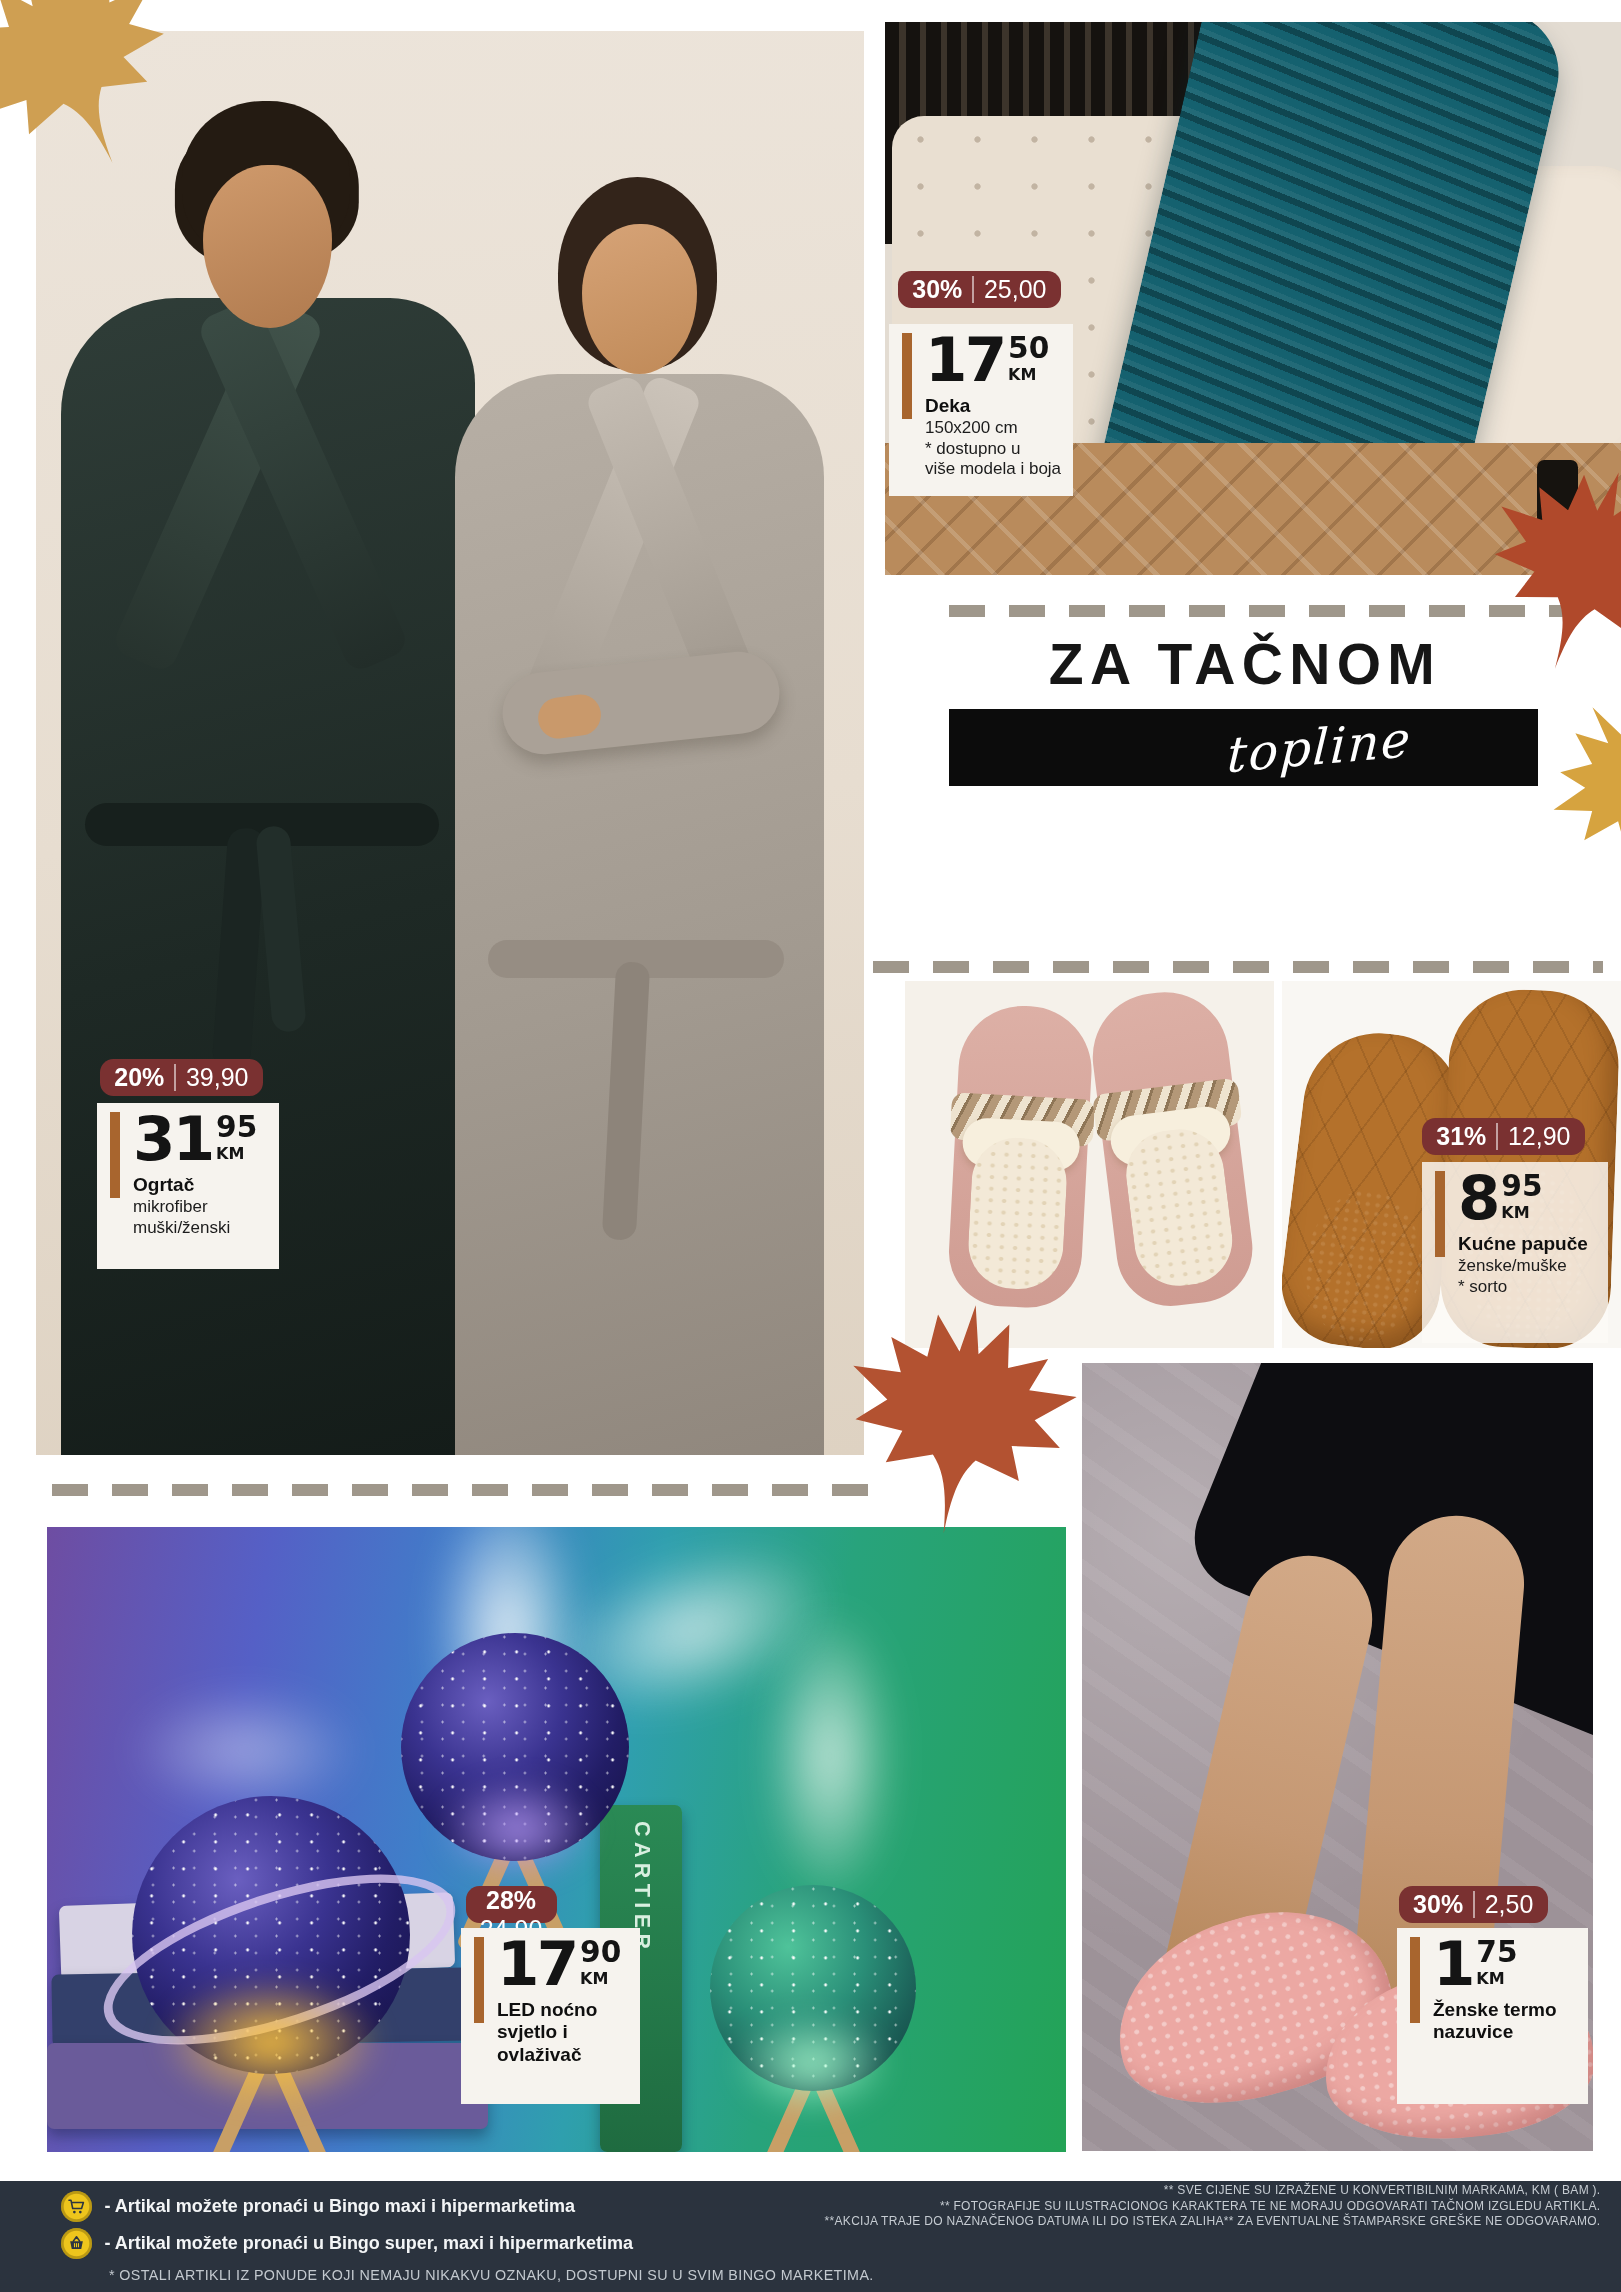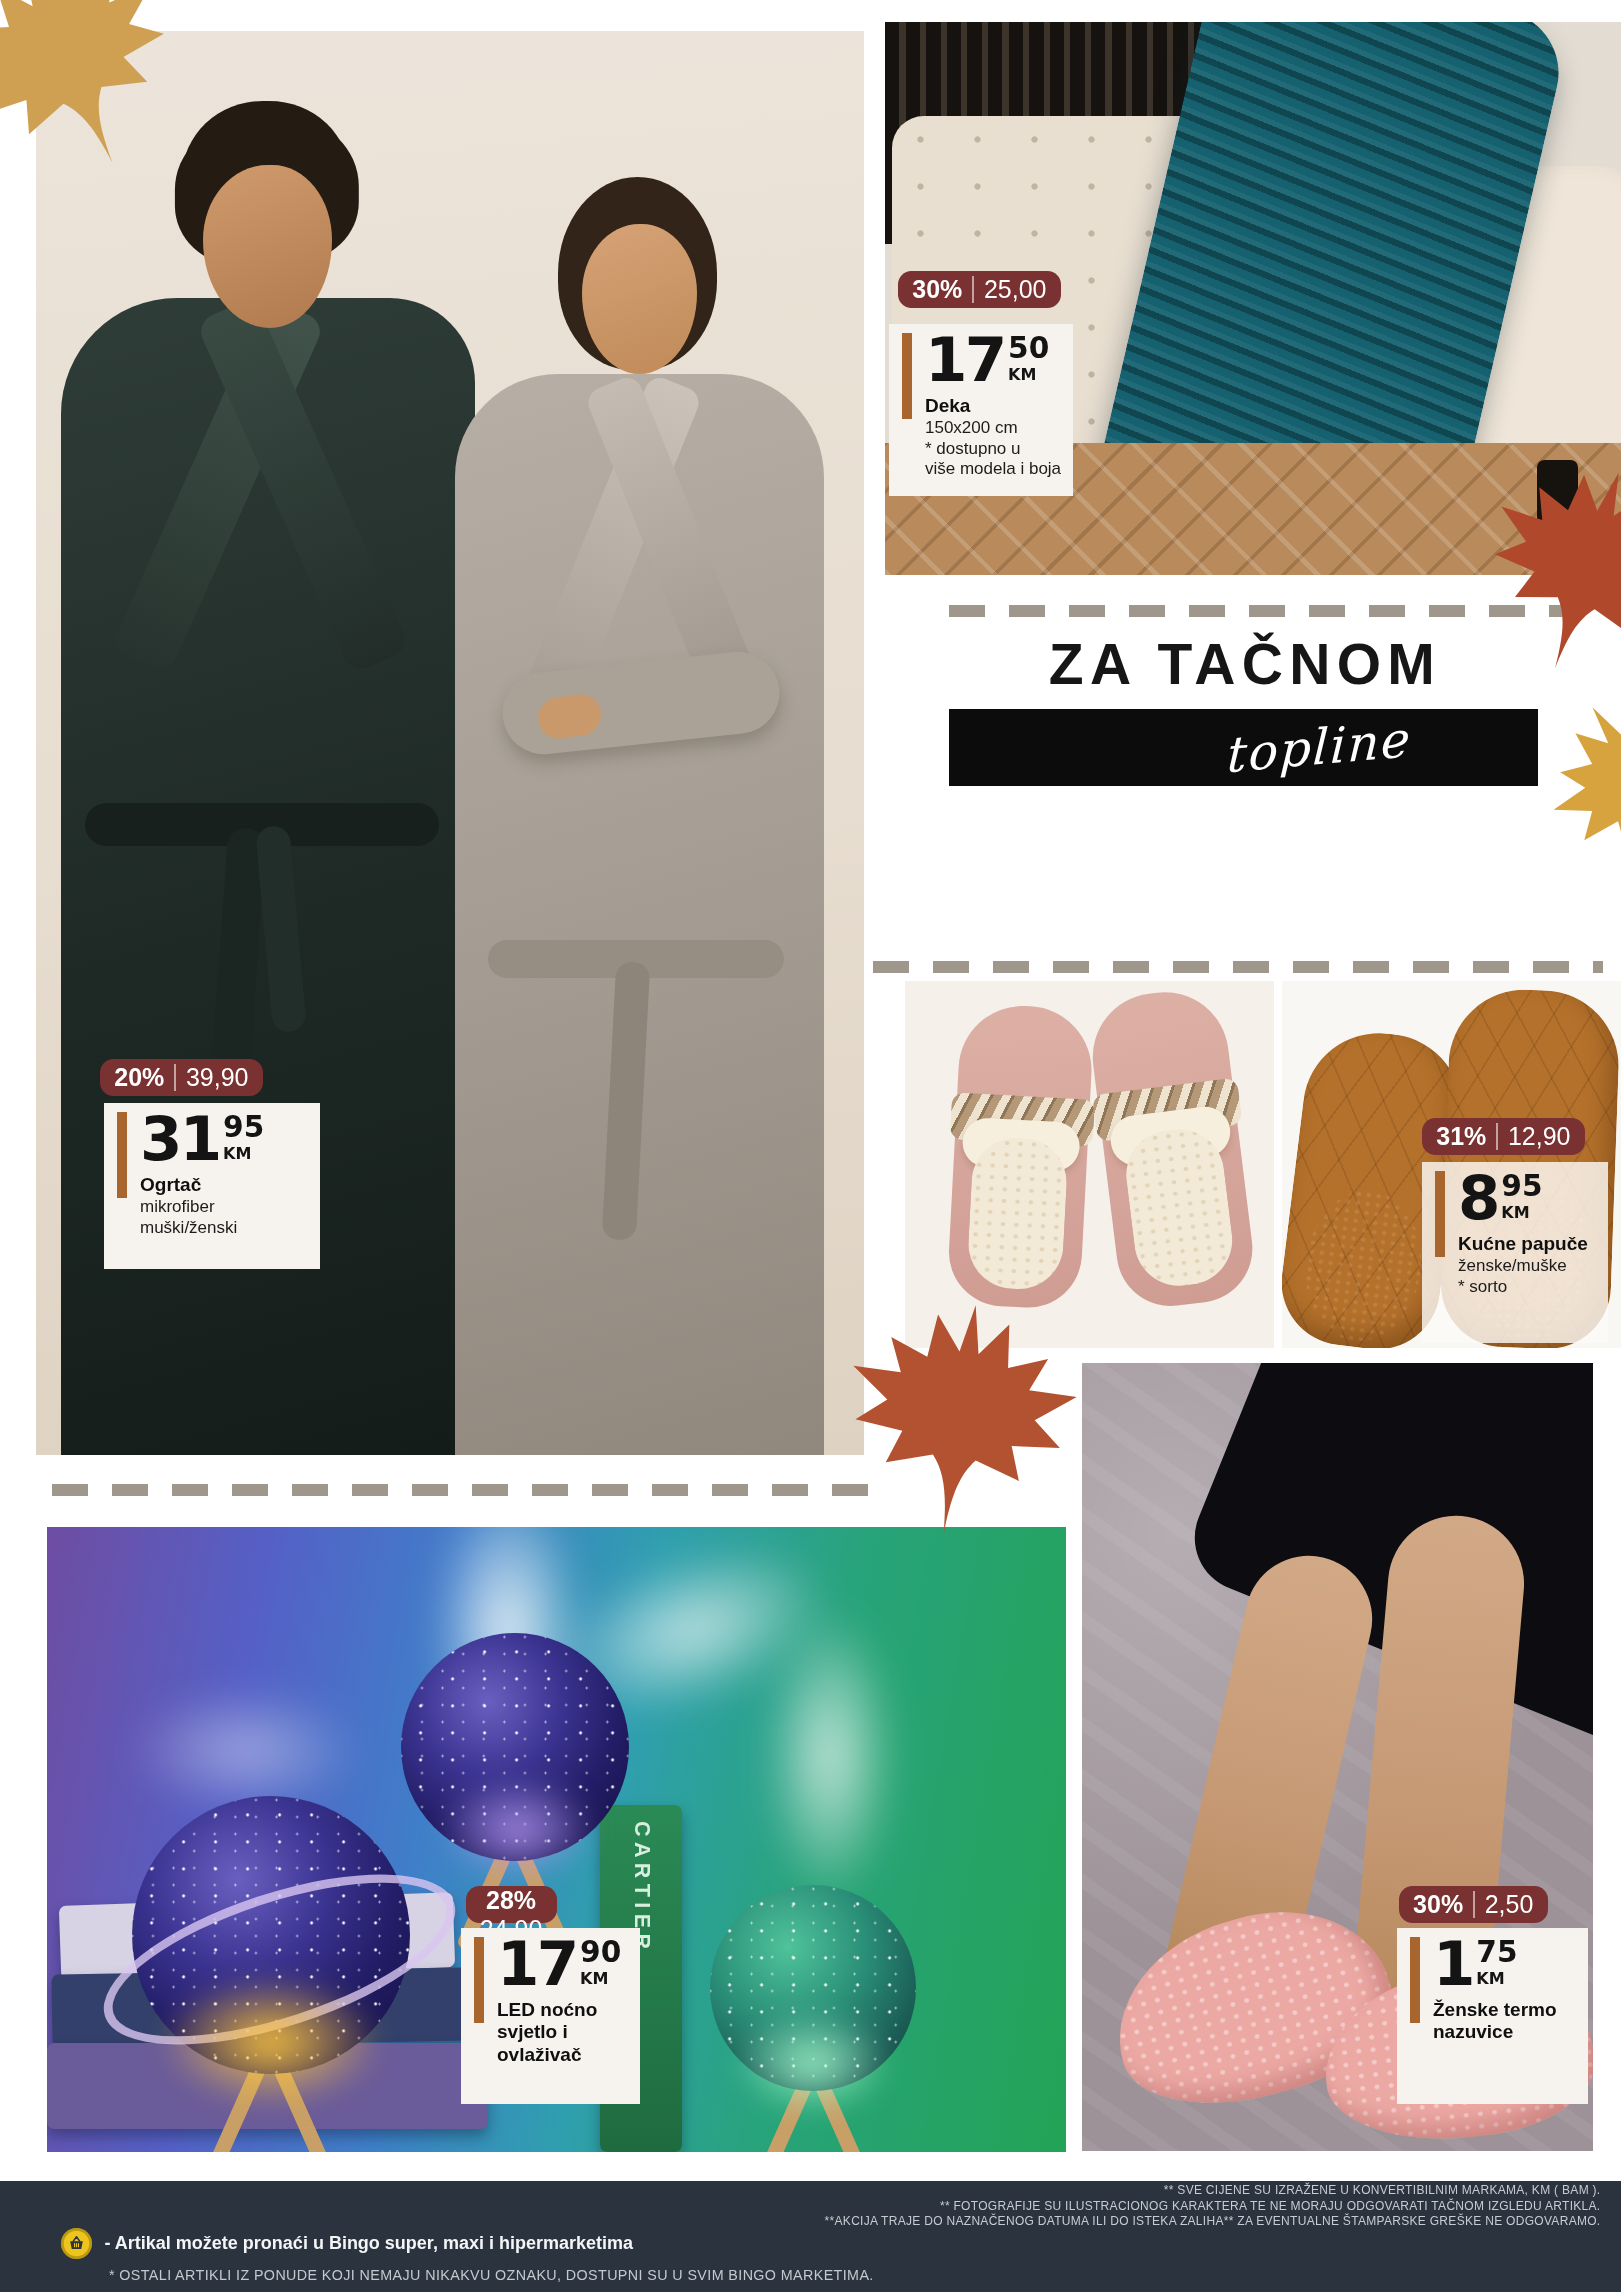--- a/index.html
+++ b/index.html
@@ -177,21 +177,21 @@
   .amount .sub{display:flex;flex-direction:column;margin-left:3.6px;margin-top:0;}
   .amount .cents{font-size:29.6px;line-height:27px;}
   .amount .curr{font-size:16px;line-height:25px;}
   .pname{padding:8px 5.4px 0 36px;color:#0f0f0f;font:700 19px/22.4px "Liberation Sans",sans-serif;}
   .pdesc{padding:0.9px 5.4px 0 36px;color:#1c1c1c;font:400 17px/20.6px "Liberation Sans",sans-serif;}
   #tag-deka{left:889px;top:271px;}
   #tag-deka .badge{left:9px;}
   #tag-deka .pricebox{left:0;top:53px;width:184px;height:172px;}
   #tag-ogrtac{left:92px;top:1059px;}
   #tag-ogrtac .badge{left:8px;}
-  #tag-ogrtac .pricebox{left:12px;top:44px;width:216px;height:166px;}
+  #tag-ogrtac .pricebox{left:5px;top:44px;width:182px;height:166px;}
   #tag-papuce{left:1422px;top:1118px;}
   #tag-papuce .badge{left:0;}
   #tag-papuce .pricebox{left:0;top:44px;width:186px;height:181px;}
   #tag-led{left:461px;top:1886px;}
   #tag-led .badge{left:4.5px;flex-direction:column;}
   #tag-led .pricebox{left:0;top:42px;width:179px;height:176px;}
   #tag-naz{left:1397px;top:1886px;}
   #tag-naz .badge{left:1.8px;}
   #tag-naz .pricebox{left:0;top:42px;width:191px;height:176px;}
 
@@ -444,20 +444,30 @@
         </span>
       </div>
       <div class="pname">
         <div>Ženske termo</div>
         <div>nazuvice</div>
       </div>
     </div>
   </div>
 
   <div class="footer">
+    <div class="legend-row" id="lrow1">
+      <span class="licon">
+        <svg width="19" height="19" viewBox="0 0 24 24" fill="none" stroke="#2c3540" stroke-width="2" stroke-linecap="round" stroke-linejoin="round">
+          <path d="M2.5 4h2.5l2.2 10.5h11.2l2.3-7.5H6"></path>
+          <circle cx="9.3" cy="19" r="1.7" fill="#2c3540" stroke="none"></circle>
+          <circle cx="16.8" cy="19" r="1.7" fill="#2c3540" stroke="none"></circle>
+        </svg>
+      </span>
+      <span class="ltext">- Artikal možete pronaći u Bingo maxi i hipermarketima</span>
+    </div>
     <div class="legend-row" id="lrow2">
       <span class="licon">
         <svg width="19" height="19" viewBox="0 0 24 24" fill="none" stroke="#2c3540" stroke-width="2" stroke-linecap="round" stroke-linejoin="round">
           <path d="M8 9 L12 3.5 L16 9"></path>
           <path d="M4 9h16l-2 10H6z" fill="#2c3540" stroke="none"></path>
           <path d="M9.5 12v4 M12 12v4 M14.5 12v4" stroke="#eec51c" stroke-width="1.4"></path>
         </svg>
       </span>
       <span class="ltext">- Artikal možete pronaći u Bingo super, maxi i hipermarketima</span>
     </div>

